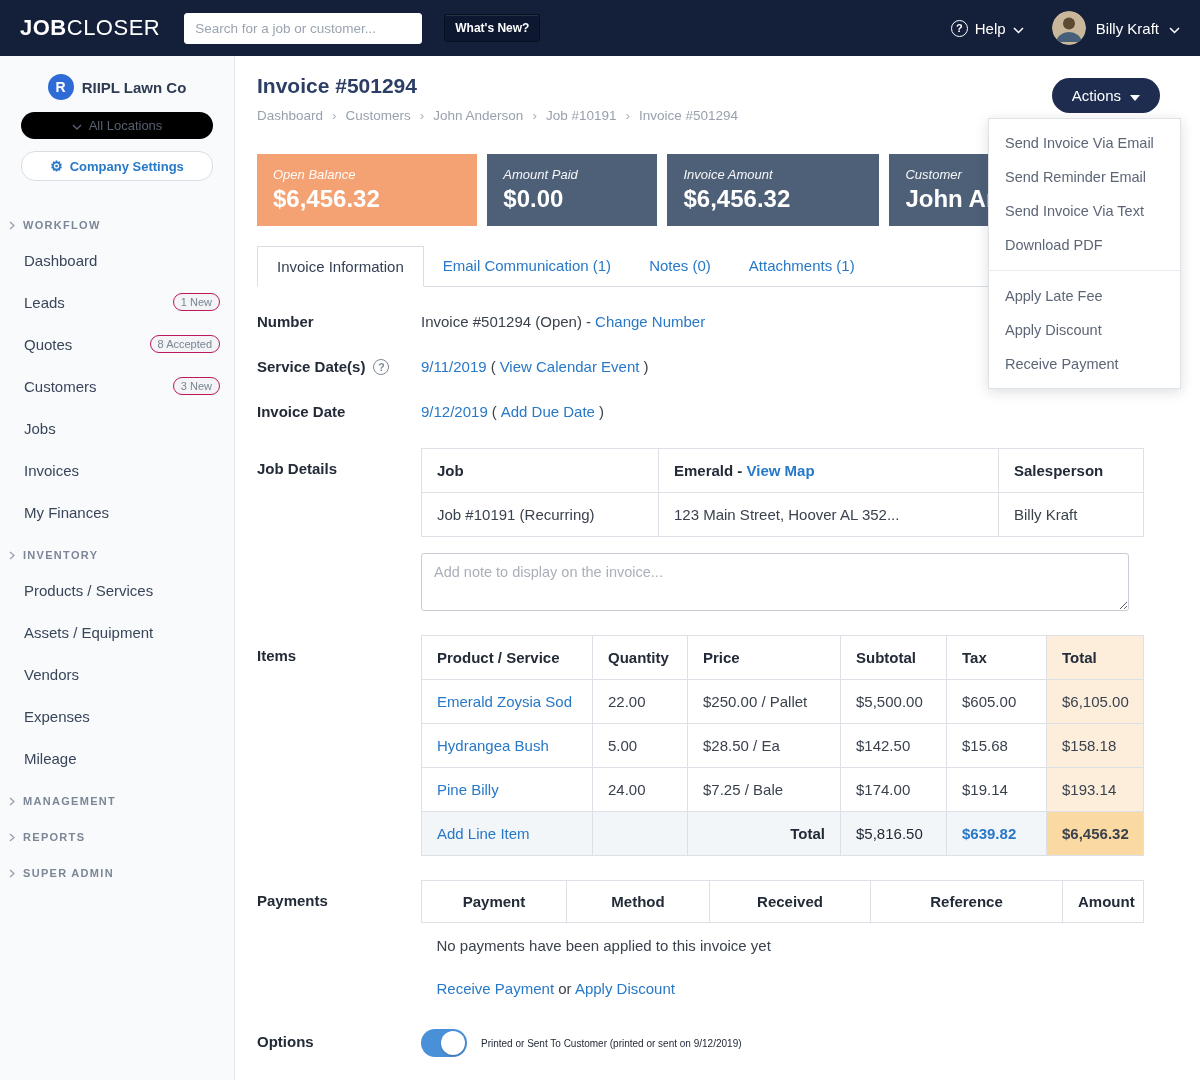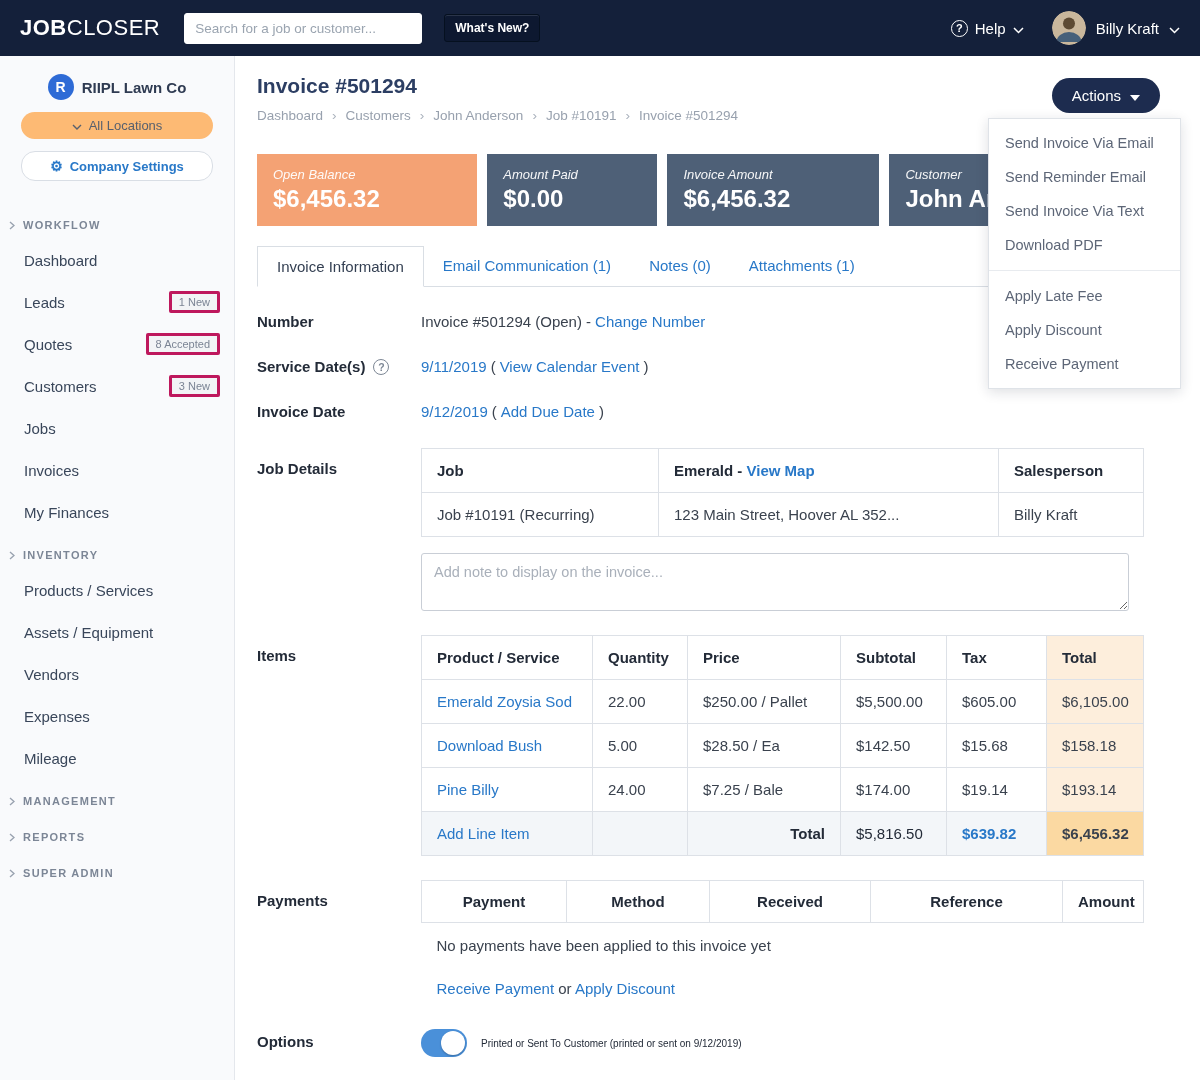--- a/index.html
+++ b/index.html
@@ -17,29 +17,29 @@
 .q-circle{width:17px;height:17px;border:1.5px solid #fff;border-radius:50%;display:inline-flex;align-items:center;justify-content:center;font-size:11px;font-weight:bold}
 .user{display:flex;align-items:center;gap:10px;font-size:15px;cursor:pointer}
 .avatar{width:34px;height:34px;border-radius:50%;overflow:hidden;display:block;flex:none}
 
 .layout{display:flex;height:1024px}
 .sidebar{width:235px;flex:none;background:#f9fafc;border-right:1px solid #e4e7ec;padding-top:18px}
 .company{display:flex;align-items:center;justify-content:center;gap:8px}
 .company-badge{width:26px;height:26px;border-radius:50%;background:#2e6bd6;color:#fff;font-weight:bold;font-size:14px;display:flex;align-items:center;justify-content:center}
 .company-name{font-size:15px;font-weight:600;color:#2f3b52}
 .pill{width:192px;margin:12px auto 0;height:27px;border-radius:14px;display:flex;align-items:center;justify-content:center;gap:7px;font-size:13px;cursor:pointer}
-.pill.locations{background:#fdba74;color:#57606e}
+.pill.locations{background:#000000;color:#57606e}
 .pill.settings{background:#fff;border:1px solid #d9dee5;color:#2878c8;font-weight:600;height:30px}
 .gear{font-size:14px;line-height:1}
 .nav{margin-top:22px}
 .sec-head{display:flex;align-items:center;padding:16px 10px 8px 9px;cursor:pointer}
 .sec-head .chev{margin-right:8px;display:flex}
 .sec-label{font-size:11px;font-weight:bold;letter-spacing:1.3px;color:#7c8696}
 .nav-item{height:42px;display:flex;align-items:center;padding:0 14px 0 24px;font-size:15px;color:#39465a;cursor:pointer}
-.badge{margin-left:auto;font-size:11px;color:#7b8494;background:#f2f4f6;border:3px solid #be185d;border-radius:2px;padding:2px 7px;white-space:nowrap}
+.badge{margin-left:auto;font-size:11px;color:#7b8494;background:#f2f4f6;border:1px solid #be185d;border-radius:9px;padding:2px 7px;white-space:nowrap}
 
 .main{flex:1;position:relative;padding:18px 40px 0 22px;background:#fff}
 .page-title{font-size:21px;font-weight:bold;color:#2c3e63}
 .breadcrumb{margin-top:10px;font-size:13.5px;color:#98a1ae;display:flex;align-items:center;white-space:nowrap}
 .crumb{cursor:pointer}
 .crumb.current{cursor:default}
 .sep{padding:0 9px;color:#aab2bd}
 .actions-btn{position:absolute;top:22px;right:40px;background:#1d2c4f;color:#fff;border:none;border-radius:18px;height:35px;padding:0 20px;font-size:15px;font-family:inherit;display:flex;align-items:center;gap:9px;cursor:pointer;z-index:26}
 .dropdown{position:absolute;top:62px;right:19px;width:193px;background:#fff;border:1px solid #dfe3e8;box-shadow:0 3px 12px rgba(20,30,50,.14);z-index:25;padding:7px 0}
 .menu-item{padding:9px 16px;font-size:14.5px;color:#5d6677;cursor:pointer;white-space:nowrap}
@@ -362,21 +362,21 @@
               </tr>
               <tr>
                 <td><span class="link">Emerald Zoysia Sod</span></td>
                 <td>22.00</td>
                 <td>$250.00 / Pallet</td>
                 <td>$5,500.00</td>
                 <td>$605.00</td>
                 <td class="colTotal">$6,105.00</td>
               </tr>
               <tr>
-                <td><span class="link">Download Bush</span></td>
+                <td><span class="link">Hydrangea Bush</span></td>
                 <td>5.00</td>
                 <td>$28.50 / Ea</td>
                 <td>$142.50</td>
                 <td>$15.68</td>
                 <td class="colTotal">$158.18</td>
               </tr>
               <tr>
                 <td><span class="link">Pine Billy</span></td>
                 <td>24.00</td>
                 <td>$7.25 / Bale</td>

